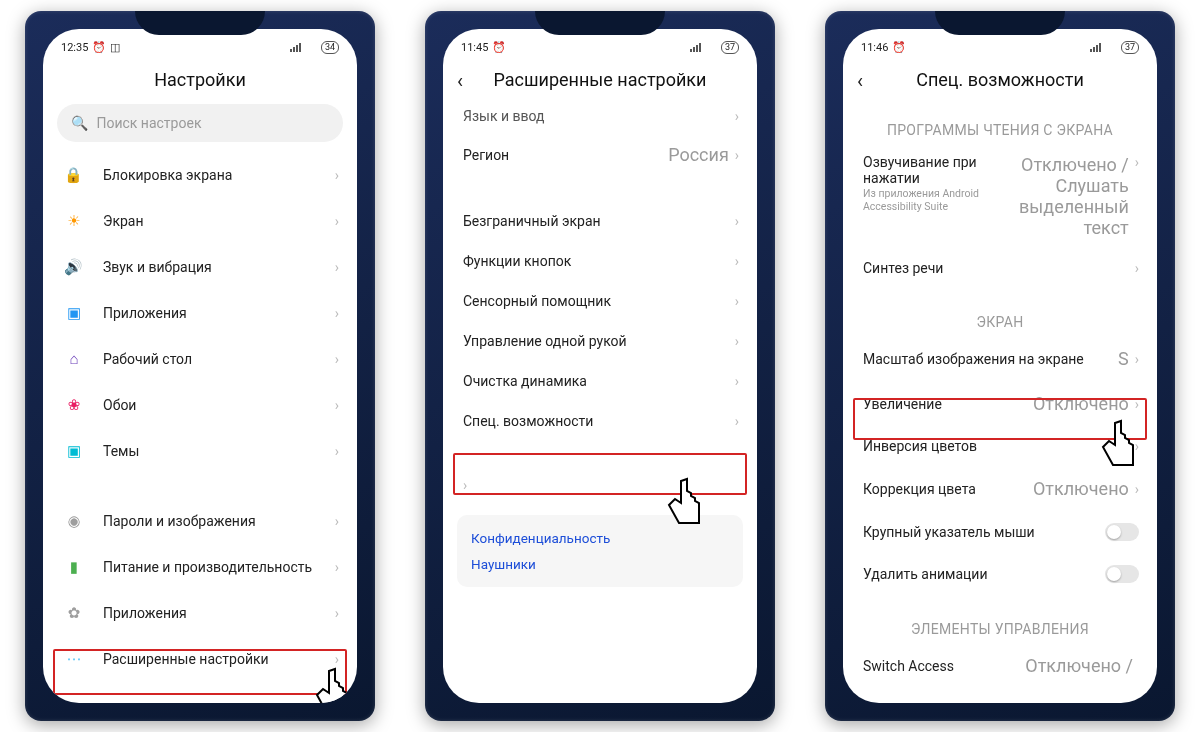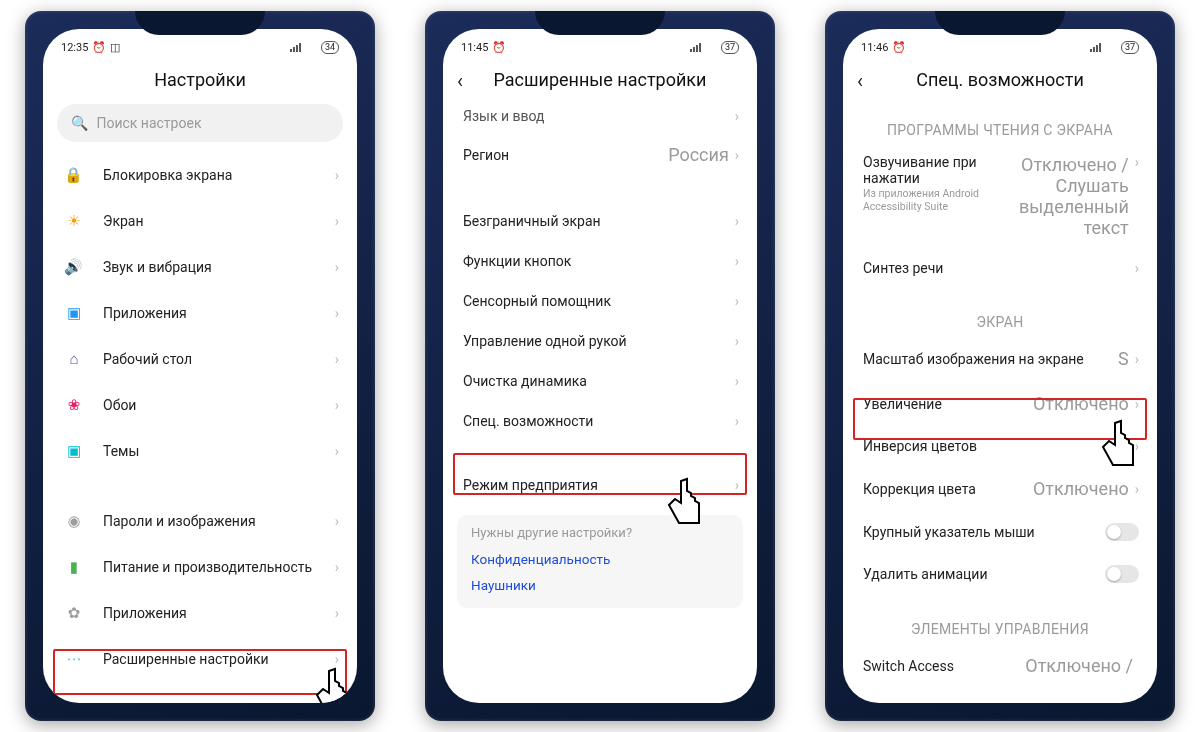--- a/index.html
+++ b/index.html
@@ -286,26 +286,24 @@
       <div class="row">
           <span class="label">Очистка динамика</span>
           <span class="chev">›</span>
         </div>
       <div class="row">
           <span class="label">Спец. возможности</span>
           <span class="chev">›</span>
         </div>
       <div class="gap"></div>
       <div class="row">
-          <span class="label">Режим предприятия</span>
           <span class="chev">›</span>
         </div>
 
       <div class="footer-block">
-        <div class="q">Нужны другие настройки?</div>
         <div class="lnk">Конфиденциальность</div>
         <div class="lnk">Наушники</div>
       </div>
     </div>
     <div class="hl" style="left:10px; right:10px; top:424px; height:42px;"></div>
     <svg class="cursor" style="left:218px; top:446px;" width="54" height="60" viewBox="0 0 54 60">
       <g fill="#fff" stroke="#000" stroke-width="2">
         <path d="M20 6 v22 l-6 -4 -6 6 10 18 h20 v-20 l-4 -2 v-3 l-4 -2 v-3 l-4 -2 v-12 z"></path>
       </g>
     </svg>

